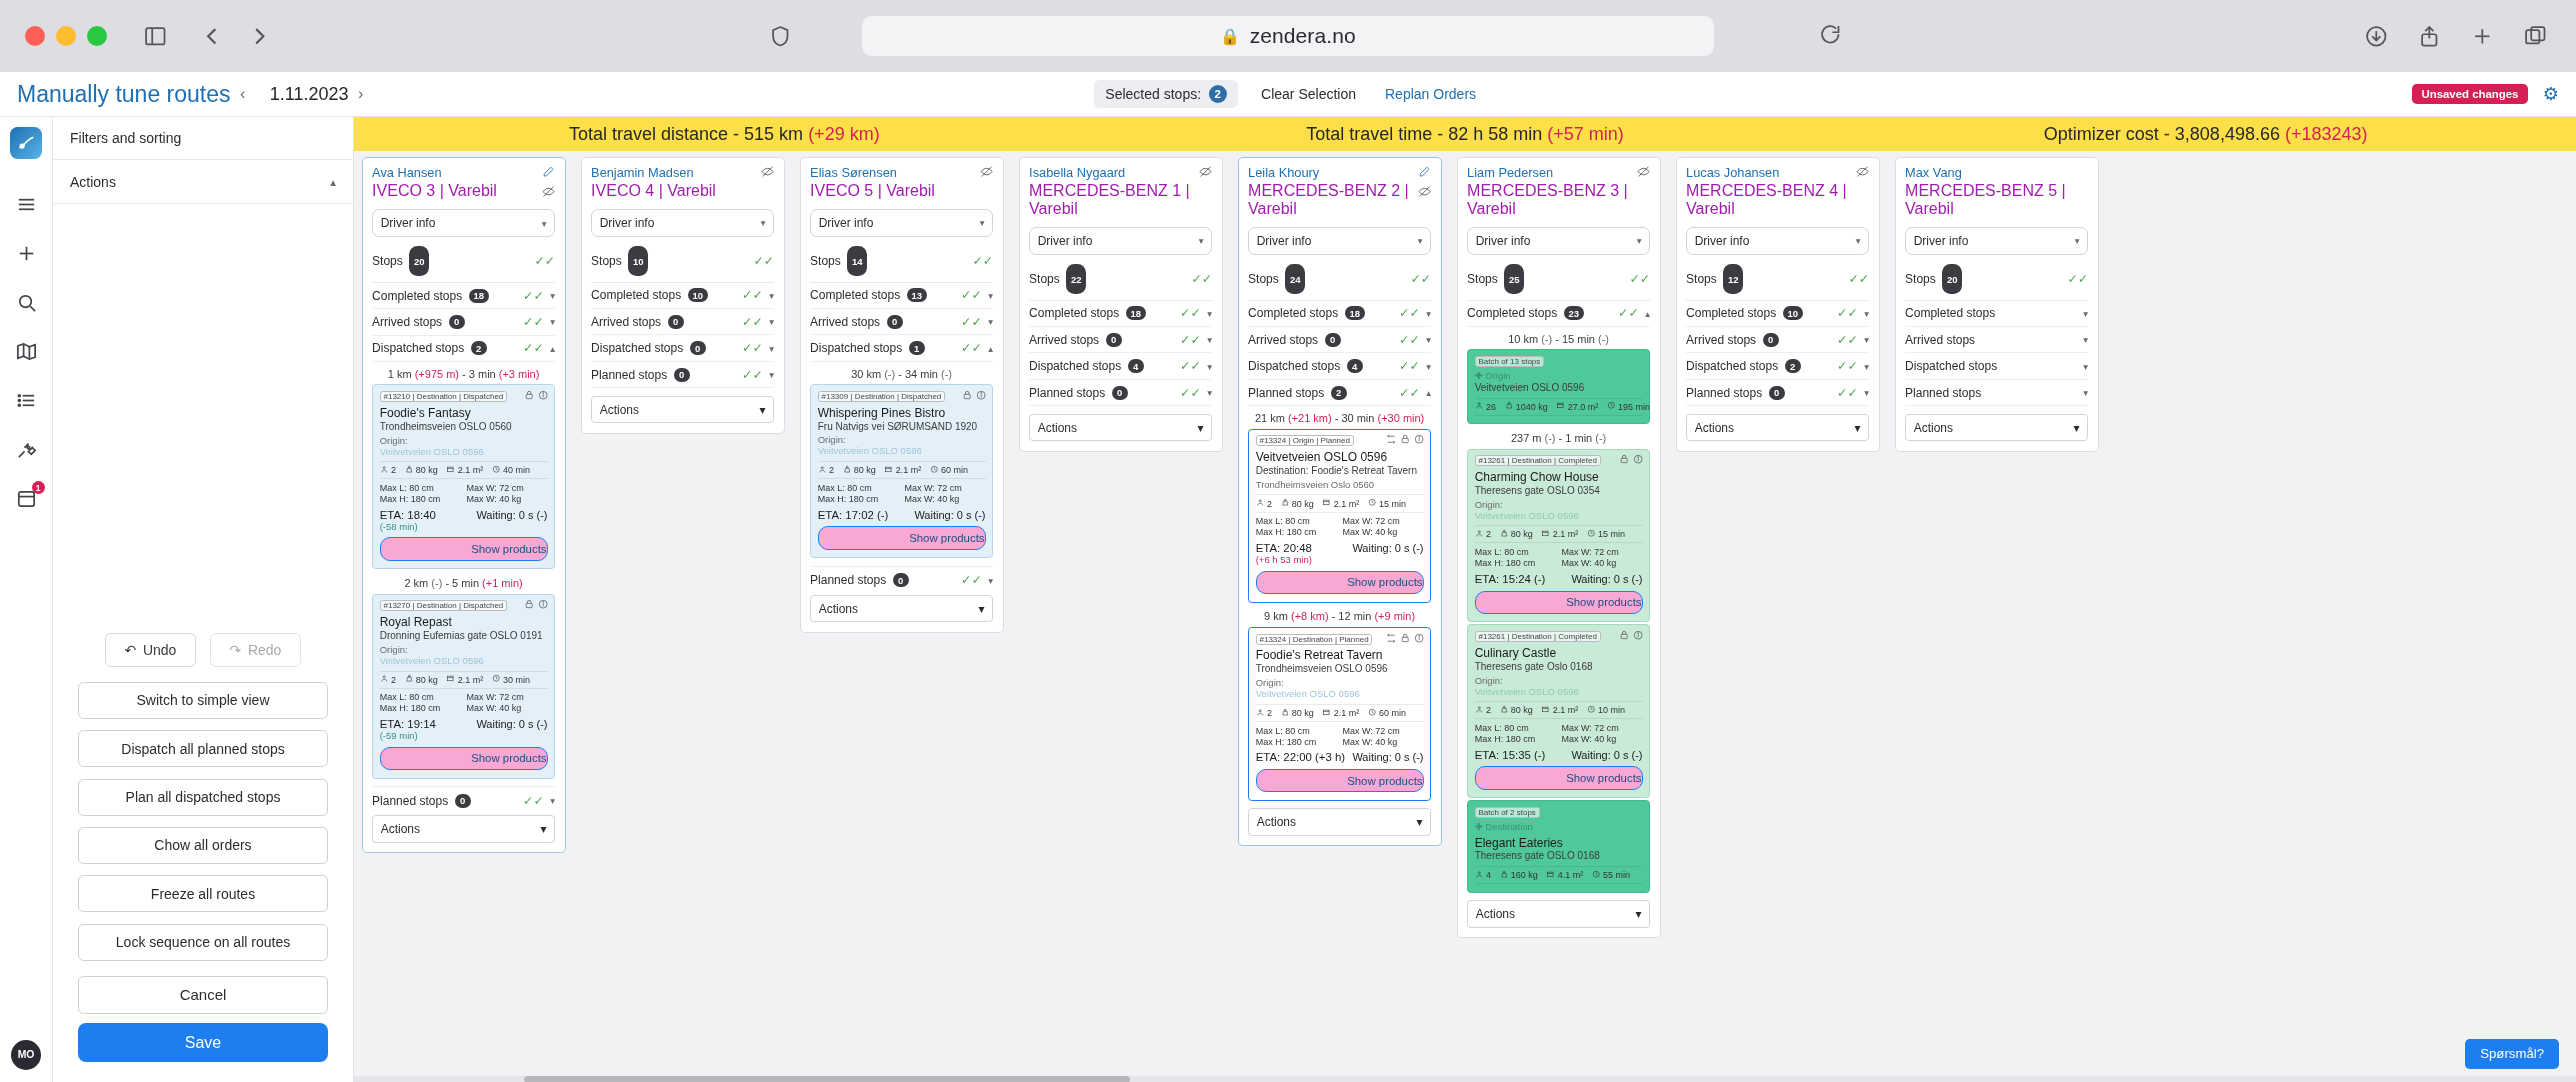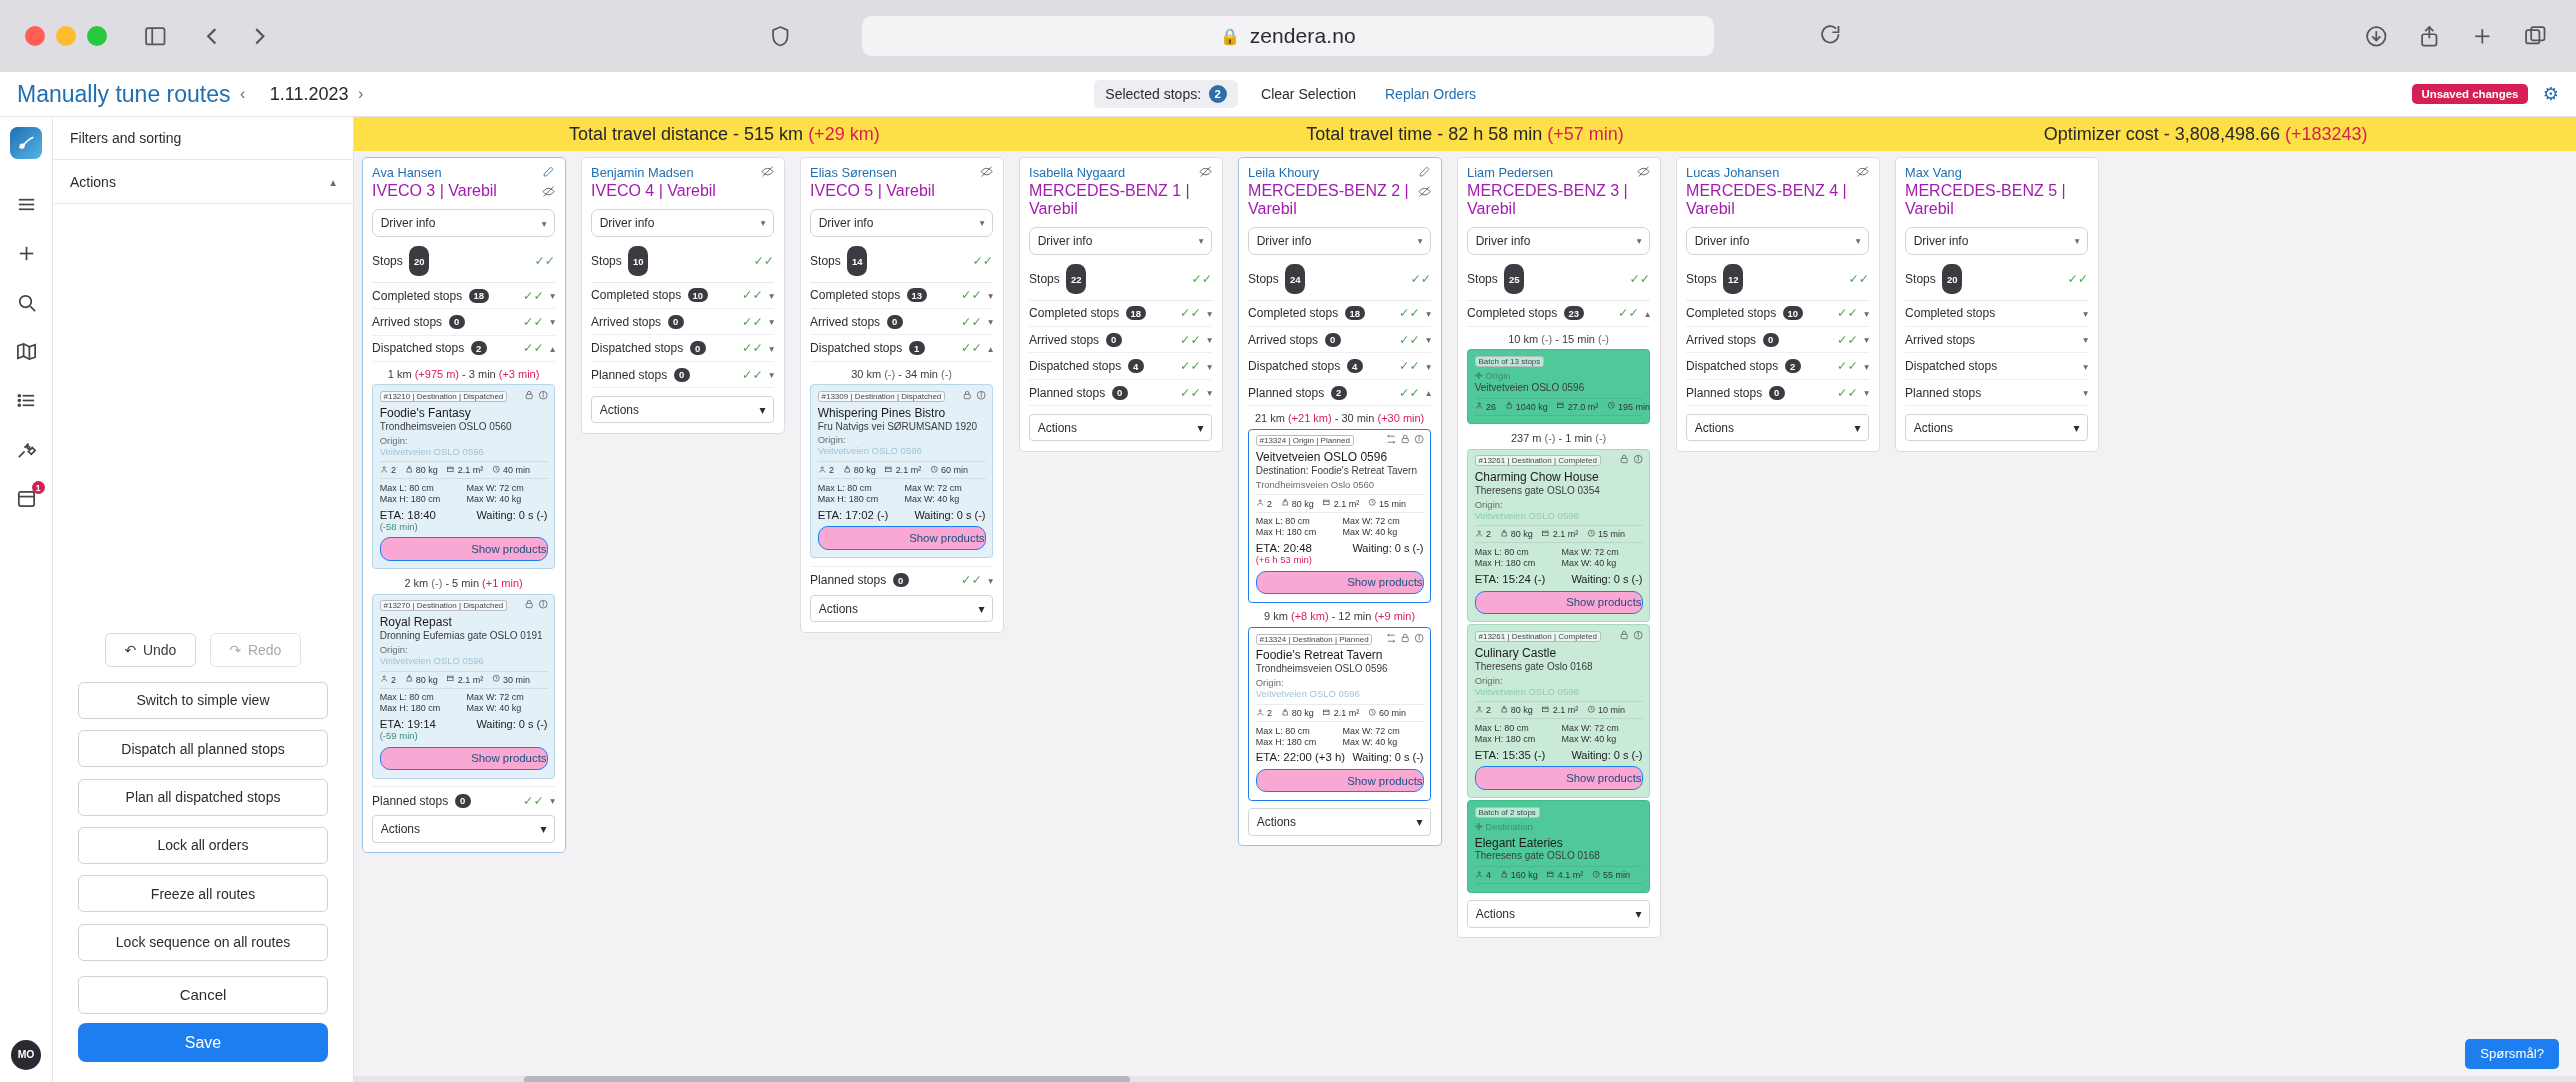--- a/index.html
+++ b/index.html
@@ -405,21 +405,21 @@
       <button class="undo-btn disabled">
         <span>↷</span>
         <span>Redo</span>
       </button>
     </div>
 
     <div class="lp-btns">
       <button class="lp-btn">Switch to simple view</button>
       <button class="lp-btn">Dispatch all planned stops</button>
       <button class="lp-btn">Plan all dispatched stops</button>
-      <button class="lp-btn">Lock all orders</button>
+      <button class="lp-btn">Chow all orders</button>
       <button class="lp-btn">Freeze all routes</button>
       <button class="lp-btn">Lock sequence on all routes</button>
     </div>
 
     <div class="lp-footer">
       <button class="btn-cancel">Cancel</button>
       <button class="btn-save">Save</button>
     </div>
   </div>
 

